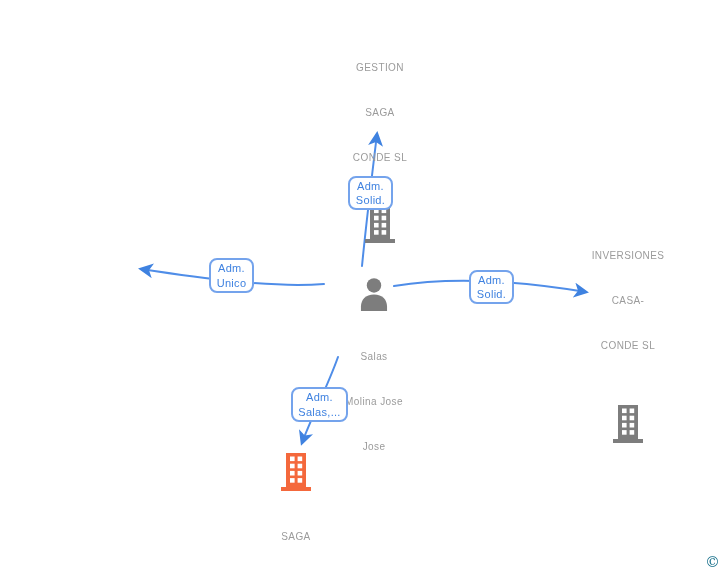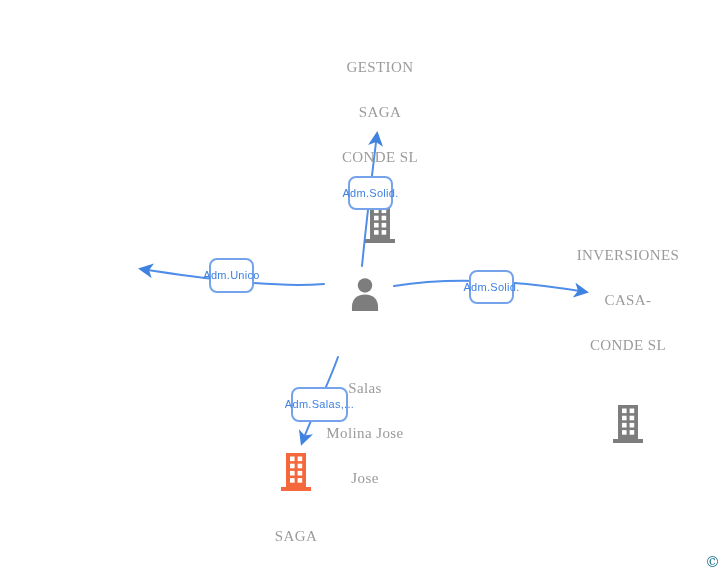--- a/index.html
+++ b/index.html
@@ -13,34 +13,34 @@
   
   #edges{position:absolute;left:0;top:0;width:728px;height:575px;z-index:1;}
   .edge{stroke:#4f8de8;stroke-width:2;fill:none;stroke-linecap:round;}
   
   .node{
     position:absolute;z-index:2;
     display:flex;flex-direction:column;align-items:center;
     text-align:center;cursor:pointer;
   }
   .node-label{
-    color:#9b9b9b;font-size:15px;line-height:15px;
-    letter-spacing:0.4px;white-space:pre;font-family:Liberation Serif, serif;
+    color:#9b9b9b;font-size:10px;line-height:15px;
+    letter-spacing:0.4px;white-space:pre;
   }
   .node-label span{display:block;}
   .icon-gap-top{margin-top:9px;}
   .icon-gap-bottom{margin-bottom:7px;}
   .building-gray{fill:#7d7d7d;}
   .building-orange{fill:#f4683c;}
   .person-gray{fill:#7d7d7d;}
   
   .edge-label{
     position:absolute;z-index:3;box-sizing:border-box;
     background:#ffffff;border:2px solid #74a3ec;border-radius:8px;
-    display:flex;flex-direction:row;align-items:center;justify-content:center;
+    display:flex;flex-direction:column;align-items:center;justify-content:center;
     color:#3f82e0;font-size:11px;line-height:14.5px;letter-spacing:0.3px;
     cursor:pointer;
   }
   .edge-label span{display:block;white-space:pre;}
   
   #watermark{
     position:absolute;right:4px;bottom:4px;z-index:4;
     font-family:"DejaVu Serif", serif;font-style:italic;
     color:#17708b;display:flex;align-items:baseline;
   }
@@ -103,21 +103,21 @@
         <rect x="12" y="11.7" width="4.6" height="4.6"></rect>
           <rect x="19.6" y="11.7" width="4.6" height="4.6"></rect>
         <rect x="12" y="18.9" width="4.6" height="4.6"></rect>
           <rect x="19.6" y="18.9" width="4.6" height="4.6"></rect>
         <rect x="12" y="26.1" width="4.6" height="4.6"></rect>
           <rect x="19.6" y="26.1" width="4.6" height="4.6"></rect>
       </g>
     </svg>
   </div>
 
-  <div class="node" style="left:315px;top:276px;width:100px;gap:32px;">
+  <div class="node" style="left:324px;top:276px;width:100px;">
     <svg class="icon-gap-bottom" width="36" height="36" viewBox="0 0 40 40">
       <circle class="person-gray" cx="20" cy="10.5" r="8"></circle>
       <path class="person-gray" d="M20,20.5 c-9.5,0 -14.5,6 -14.5,13.5 v5 h29 v-5 c0,-7.5 -5,-13.5 -14.5,-13.5 z"></path>
     </svg>
     <div class="node-label">
       <span>Salas</span>
       <span>Molina Jose</span>
       <span>Jose</span>
     </div>
   </div>

